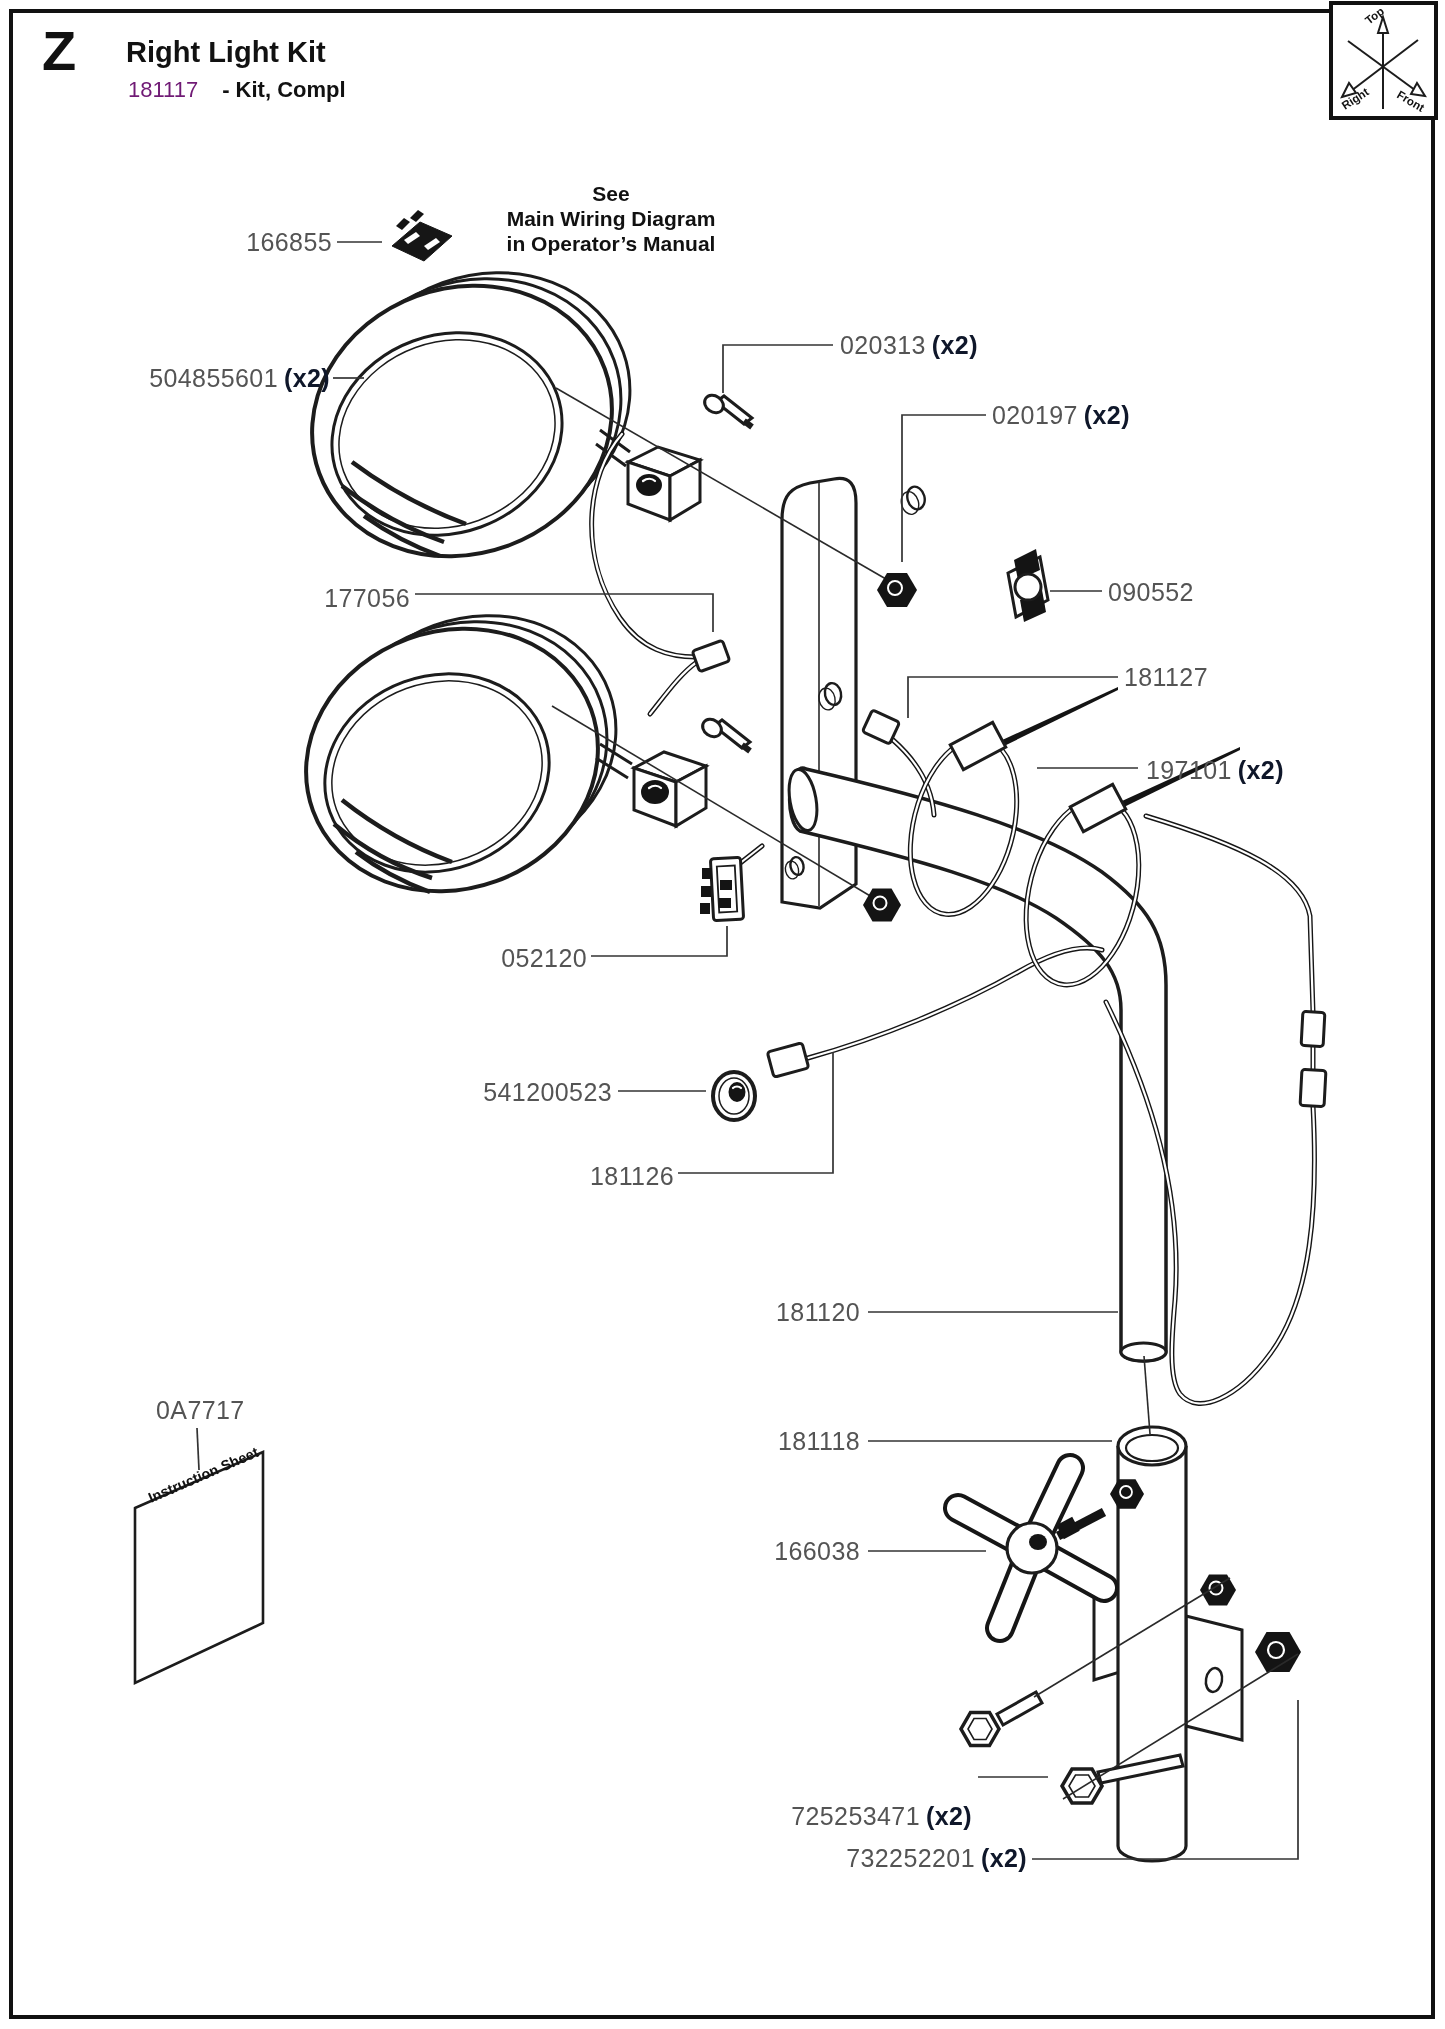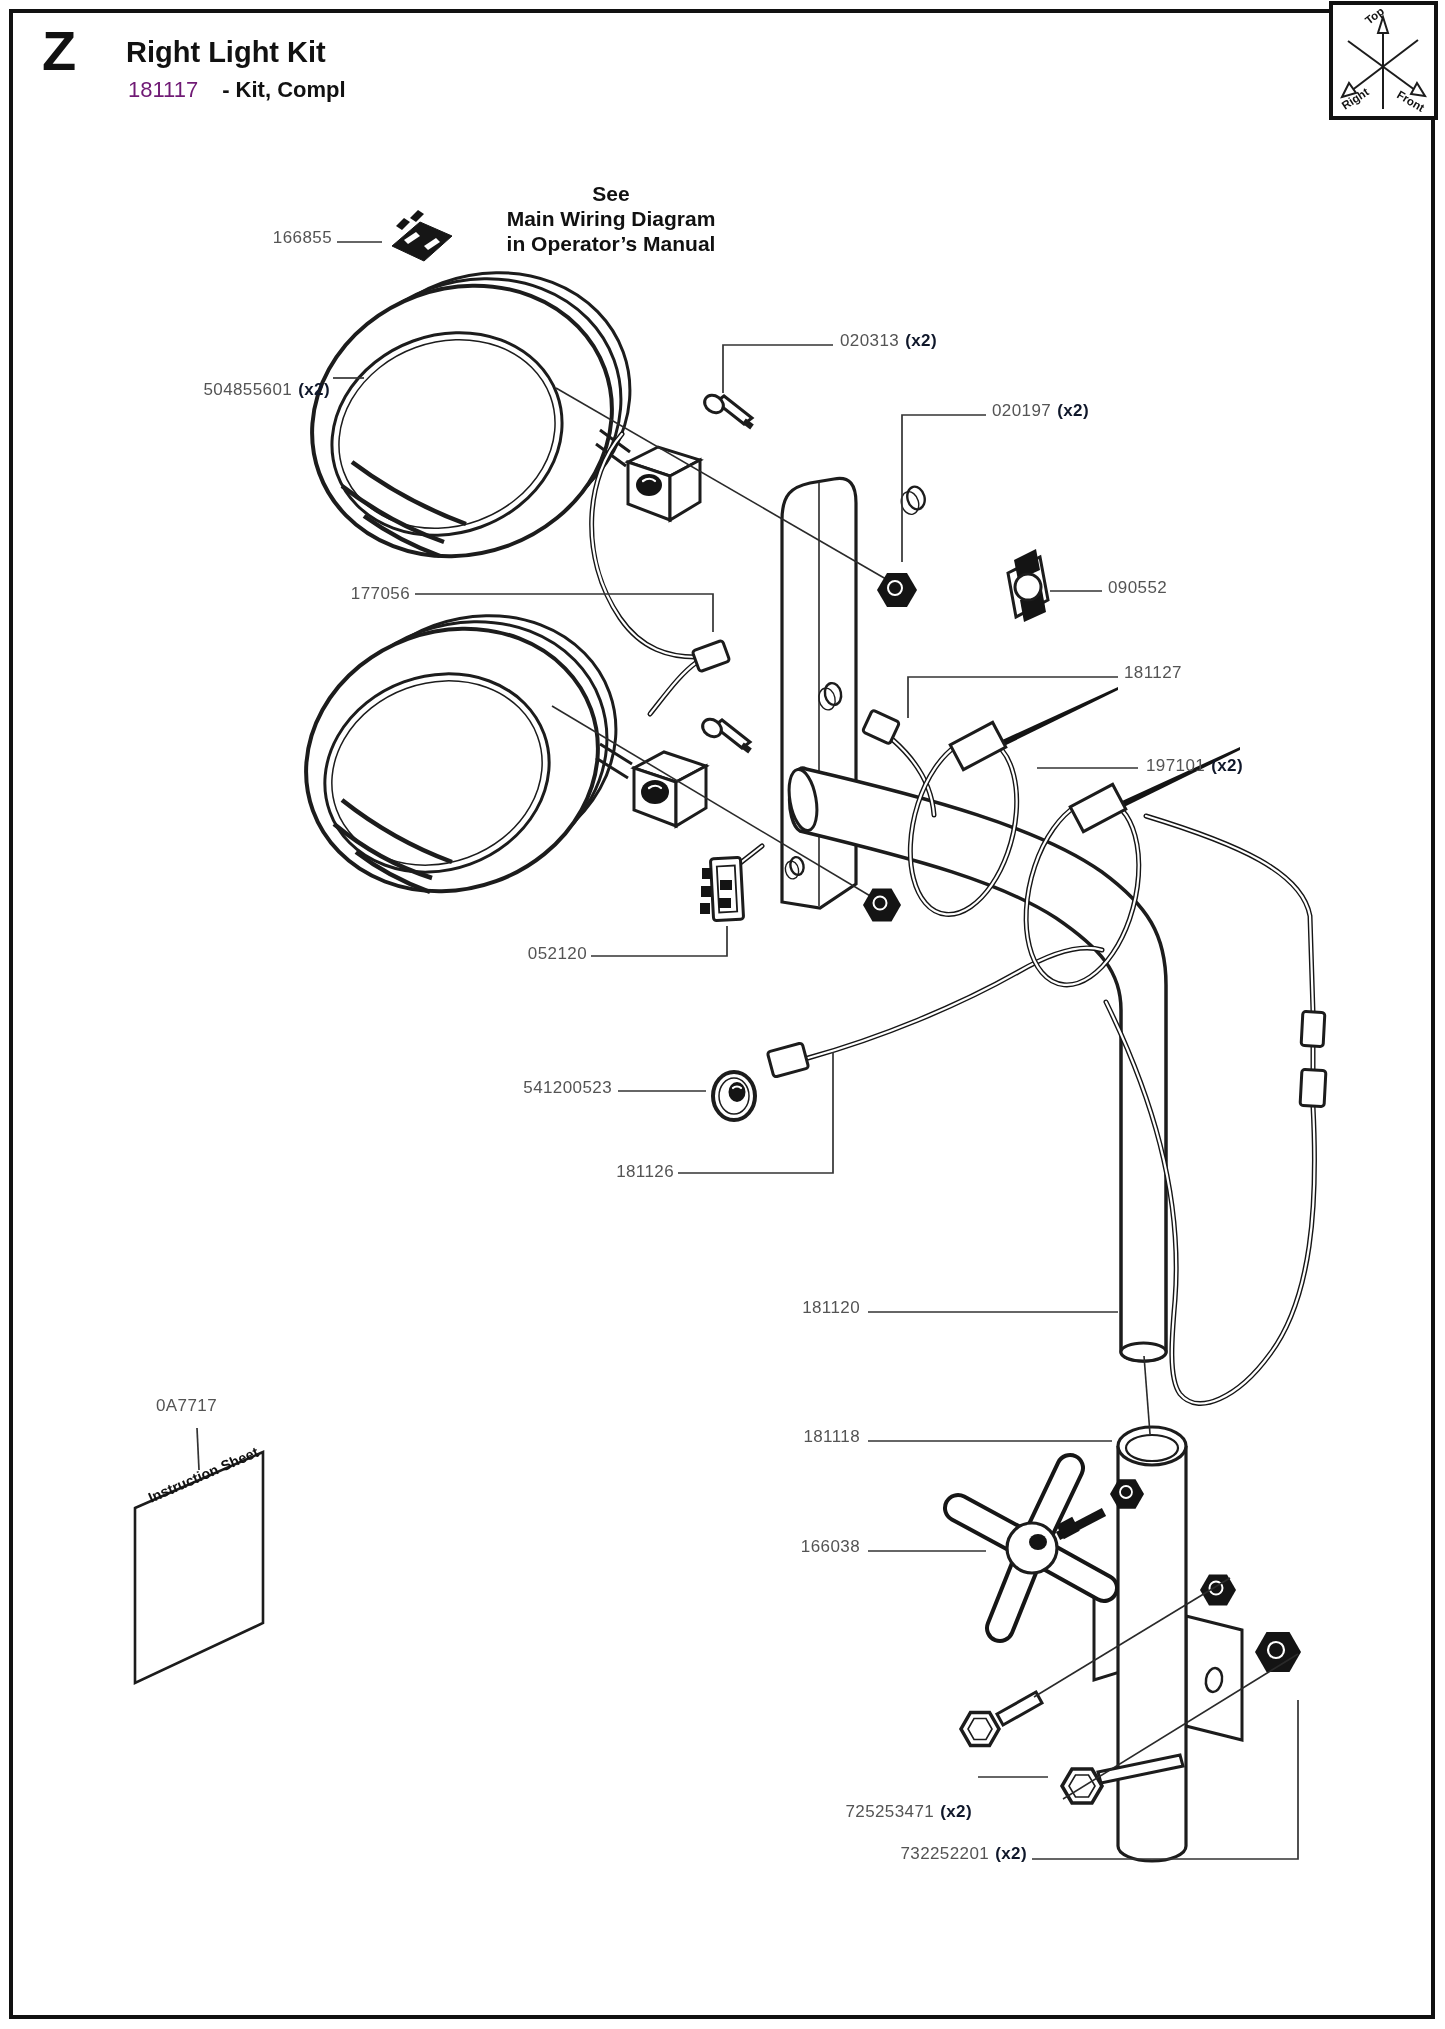--- a/index.html
+++ b/index.html
@@ -18,21 +18,21 @@
   .hdr-z{position:absolute;left:42px;top:18px;font-size:56px;font-weight:800;letter-spacing:-1px;z-index:2;}
   .hdr-title{position:absolute;left:126px;top:36px;font-size:29px;font-weight:700;z-index:2;}
   .hdr-kit{position:absolute;left:128px;top:77px;font-size:22px;z-index:2;white-space:nowrap;}
   .hdr-kit .num{color:#701a75;font-weight:400;}
   .hdr-kit .suffix{color:#111;font-weight:700;margin-left:24px;}
   .note{
     position:absolute;left:496px;top:181px;width:230px;text-align:center;
     font-size:21px;font-weight:700;line-height:25px;z-index:2;
   }
   .part-label{
-    position:absolute;font-size:17px;white-space:nowrap;z-index:2;letter-spacing:.4px;
+    position:absolute;font-size:25px;white-space:nowrap;z-index:2;letter-spacing:.4px;
   }
   .part-label .num{color:#545454;font-weight:400;}
   .part-label .qty{color:#0f172a;font-weight:700;}
   .part-label .qty:empty{display:none;}
   .part-label .qty:not(:empty){margin-left:6px;}
   svg.diagram{position:absolute;left:0;top:0;z-index:1;}
   
   .ln{stroke:#1c1c1c;fill:none;}
   .wf{fill:#fff;stroke:#1c1c1c;}
   .dk{fill:#141414;stroke:none;}
@@ -309,21 +309,21 @@
       <path class="leader" d="M868,1312 H1118"></path>
       <path class="leader" d="M197,1428 L199,1470"></path>
       <path class="leader" d="M868,1441 H1112"></path>
       <path class="leader" d="M868,1551 H986"></path>
       <path class="leader" d="M978,1777 H1048"></path>
       <path class="leader" d="M1032,1859 H1298 V1700"></path>
     </g>
   </svg>
 
   <div class="part-label" style="right:1113px;top:228px;"><span class="num">166855</span></div>
-  <div class="part-label" style="right:1115px;top:380px;margin-left:44px;"><span class="num">504855601</span><span class="qty">(x2)</span></div>
+  <div class="part-label" style="right:1115px;top:364px;margin-left:44px;"><span class="num">504855601</span><span class="qty">(x2)</span></div>
   <div class="part-label" style="left:840px;top:331px;"><span class="num">020313</span><span class="qty">(x2)</span></div>
   <div class="part-label" style="left:992px;top:401px;"><span class="num">020197</span><span class="qty">(x2)</span></div>
   <div class="part-label" style="left:1108px;top:578px;"><span class="num">090552</span></div>
   <div class="part-label" style="right:1035px;top:584px;"><span class="num">177056</span></div>
   <div class="part-label" style="left:1124px;top:663px;"><span class="num">181127</span></div>
   <div class="part-label" style="left:1146px;top:756px;"><span class="num">197101</span><span class="qty">(x2)</span></div>
   <div class="part-label" style="right:858px;top:944px;"><span class="num">052120</span></div>
   <div class="part-label" style="right:833px;top:1078px;"><span class="num">541200523</span></div>
   <div class="part-label" style="right:771px;top:1162px;"><span class="num">181126</span></div>
   <div class="part-label" style="right:585px;top:1298px;"><span class="num">181120</span></div>

